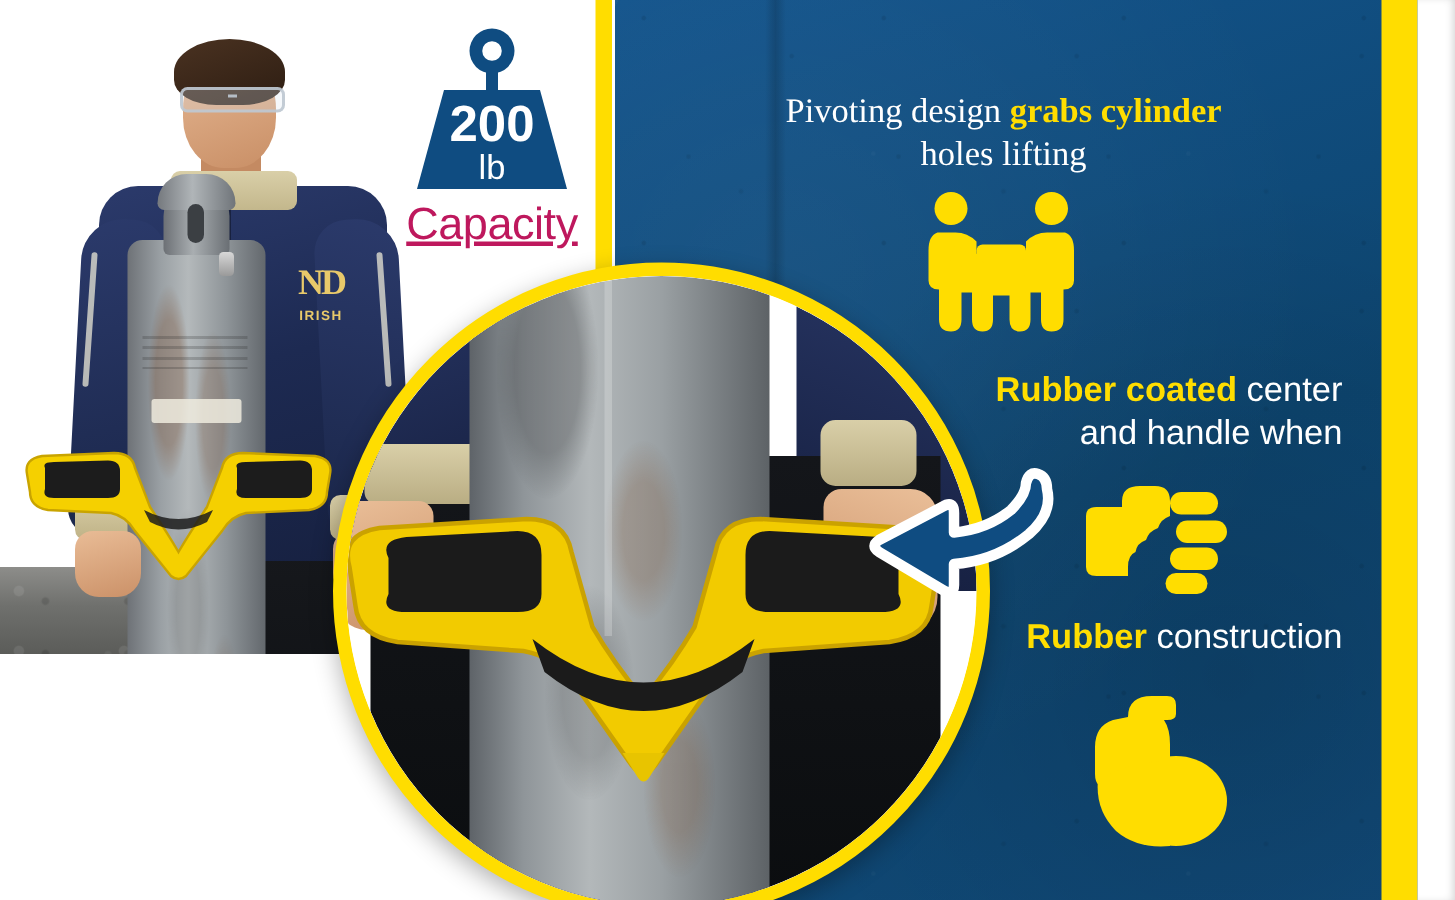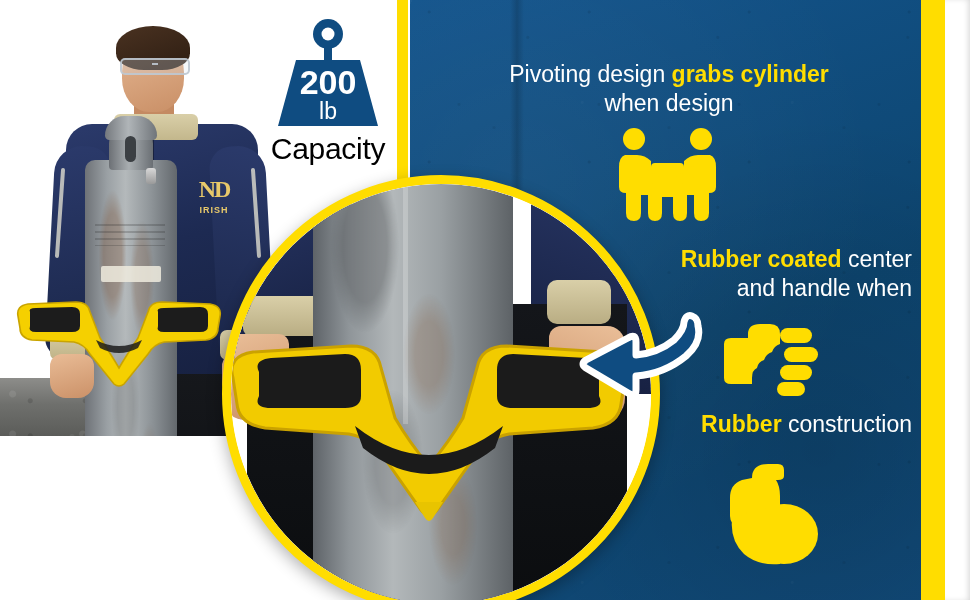--- a/index.html
+++ b/index.html
@@ -143,31 +143,31 @@
   .i-cyl-seam{position:absolute;left:172px;top:-10px;width:5px;height:250px;background:rgba(255,255,255,.22);}
 
   
   .i-handle{position:absolute;left:-12px;top:150px;width:420px;height:200px;}
 
   
   .arrow{position:absolute;left:560px;top:308px;width:145px;height:95px;z-index:12;}
 
   
   .badge{position:absolute;left:262px;top:18px;width:132px;height:150px;z-index:8;text-align:center;}
-  .badge .cap{font:400 30px "Liberation Sans",sans-serif;color:#000000;margin-top:-2px;letter-spacing:-.3px;}
+  .badge .cap{font:400 30px "Liberation Sans",sans-serif;color:#be185d;margin-top:-2px;letter-spacing:-.3px;text-decoration:underline;}
 
   
   .feature{position:absolute;z-index:7;text-align:center;color:#fff;}
   .feature .ftxt{font:400 23px/1.24 "Liberation Sans",sans-serif;color:#ffffff;}
   .feature .ftxt b{font-weight:700;color:#ffdd00;}
   .f1{left:424px;top:60px;width:490px;}
   .f2{left:560px;top:245px;width:360px;}
   .f3{left:560px;top:410px;width:360px;}
-  .f1 .ftxt{text-align:center;}
-  .f2 .ftxt,.f3 .ftxt{text-align:right;padding-right:8px;}
+  .f1 .ftxt{text-align:center;font-family:Liberation Serif, serif;}
+  .f2 .ftxt,.f3 .ftxt{text-align:right;padding-right:25px;}
 
   .ficon{position:absolute;z-index:7;}
   .i1{left:615px;top:125px;width:105px;height:100px;}
   .i2{left:722px;top:322px;width:100px;height:78px;}
   .i3{left:722px;top:462px;width:105px;height:110px;}
 </style>
 </head>
 <body>
 
 <div class="stage">
@@ -223,21 +223,21 @@
   </div>
 
   <div class="blue-panel">
     <div class="blue-noise"></div>
     <div class="blue-seam"></div>
   </div>
 
   <div class="feature f1">
     <div class="ftxt">
       <span>Pivoting design </span><b>grabs cylinder</b><br>
-      <span>when design</span>
+      <span>holes lifting</span>
     </div>
   </div>
   <svg class="ficon i1" viewBox="0 0 105 100">
     <circle cx="19" cy="14" r="11" fill="#ffdd00"></circle>
     <circle cx="86" cy="14" r="11" fill="#ffdd00"></circle>
     <path d="M10 30 Q4 32 4 42 L4 62 Q4 68 11 68 L11 88 Q11 96 19 96 Q26 96 26 88 L26 70 L33 70 L33 88 Q33 96 40 96 Q47 96 47 88 L47 60 L36 44 L36 36 Q30 30 22 30 Z" fill="#ffdd00"></path>
     <path d="M95 30 Q101 32 101 42 L101 62 Q101 68 94 68 L94 88 Q94 96 86 96 Q79 96 79 88 L79 70 L72 70 L72 88 Q72 96 65 96 Q58 96 58 88 L58 60 L69 44 L69 36 Q75 30 83 30 Z" fill="#ffdd00"></path>
     <rect x="36" y="38" width="33" height="34" rx="4" fill="#ffdd00"></rect>
     <path d="M22 38 L44 52 L40 60 L18 48 Z" fill="#ffdd00"></path>
     <path d="M83 38 L61 52 L65 60 L87 48 Z" fill="#ffdd00"></path>

